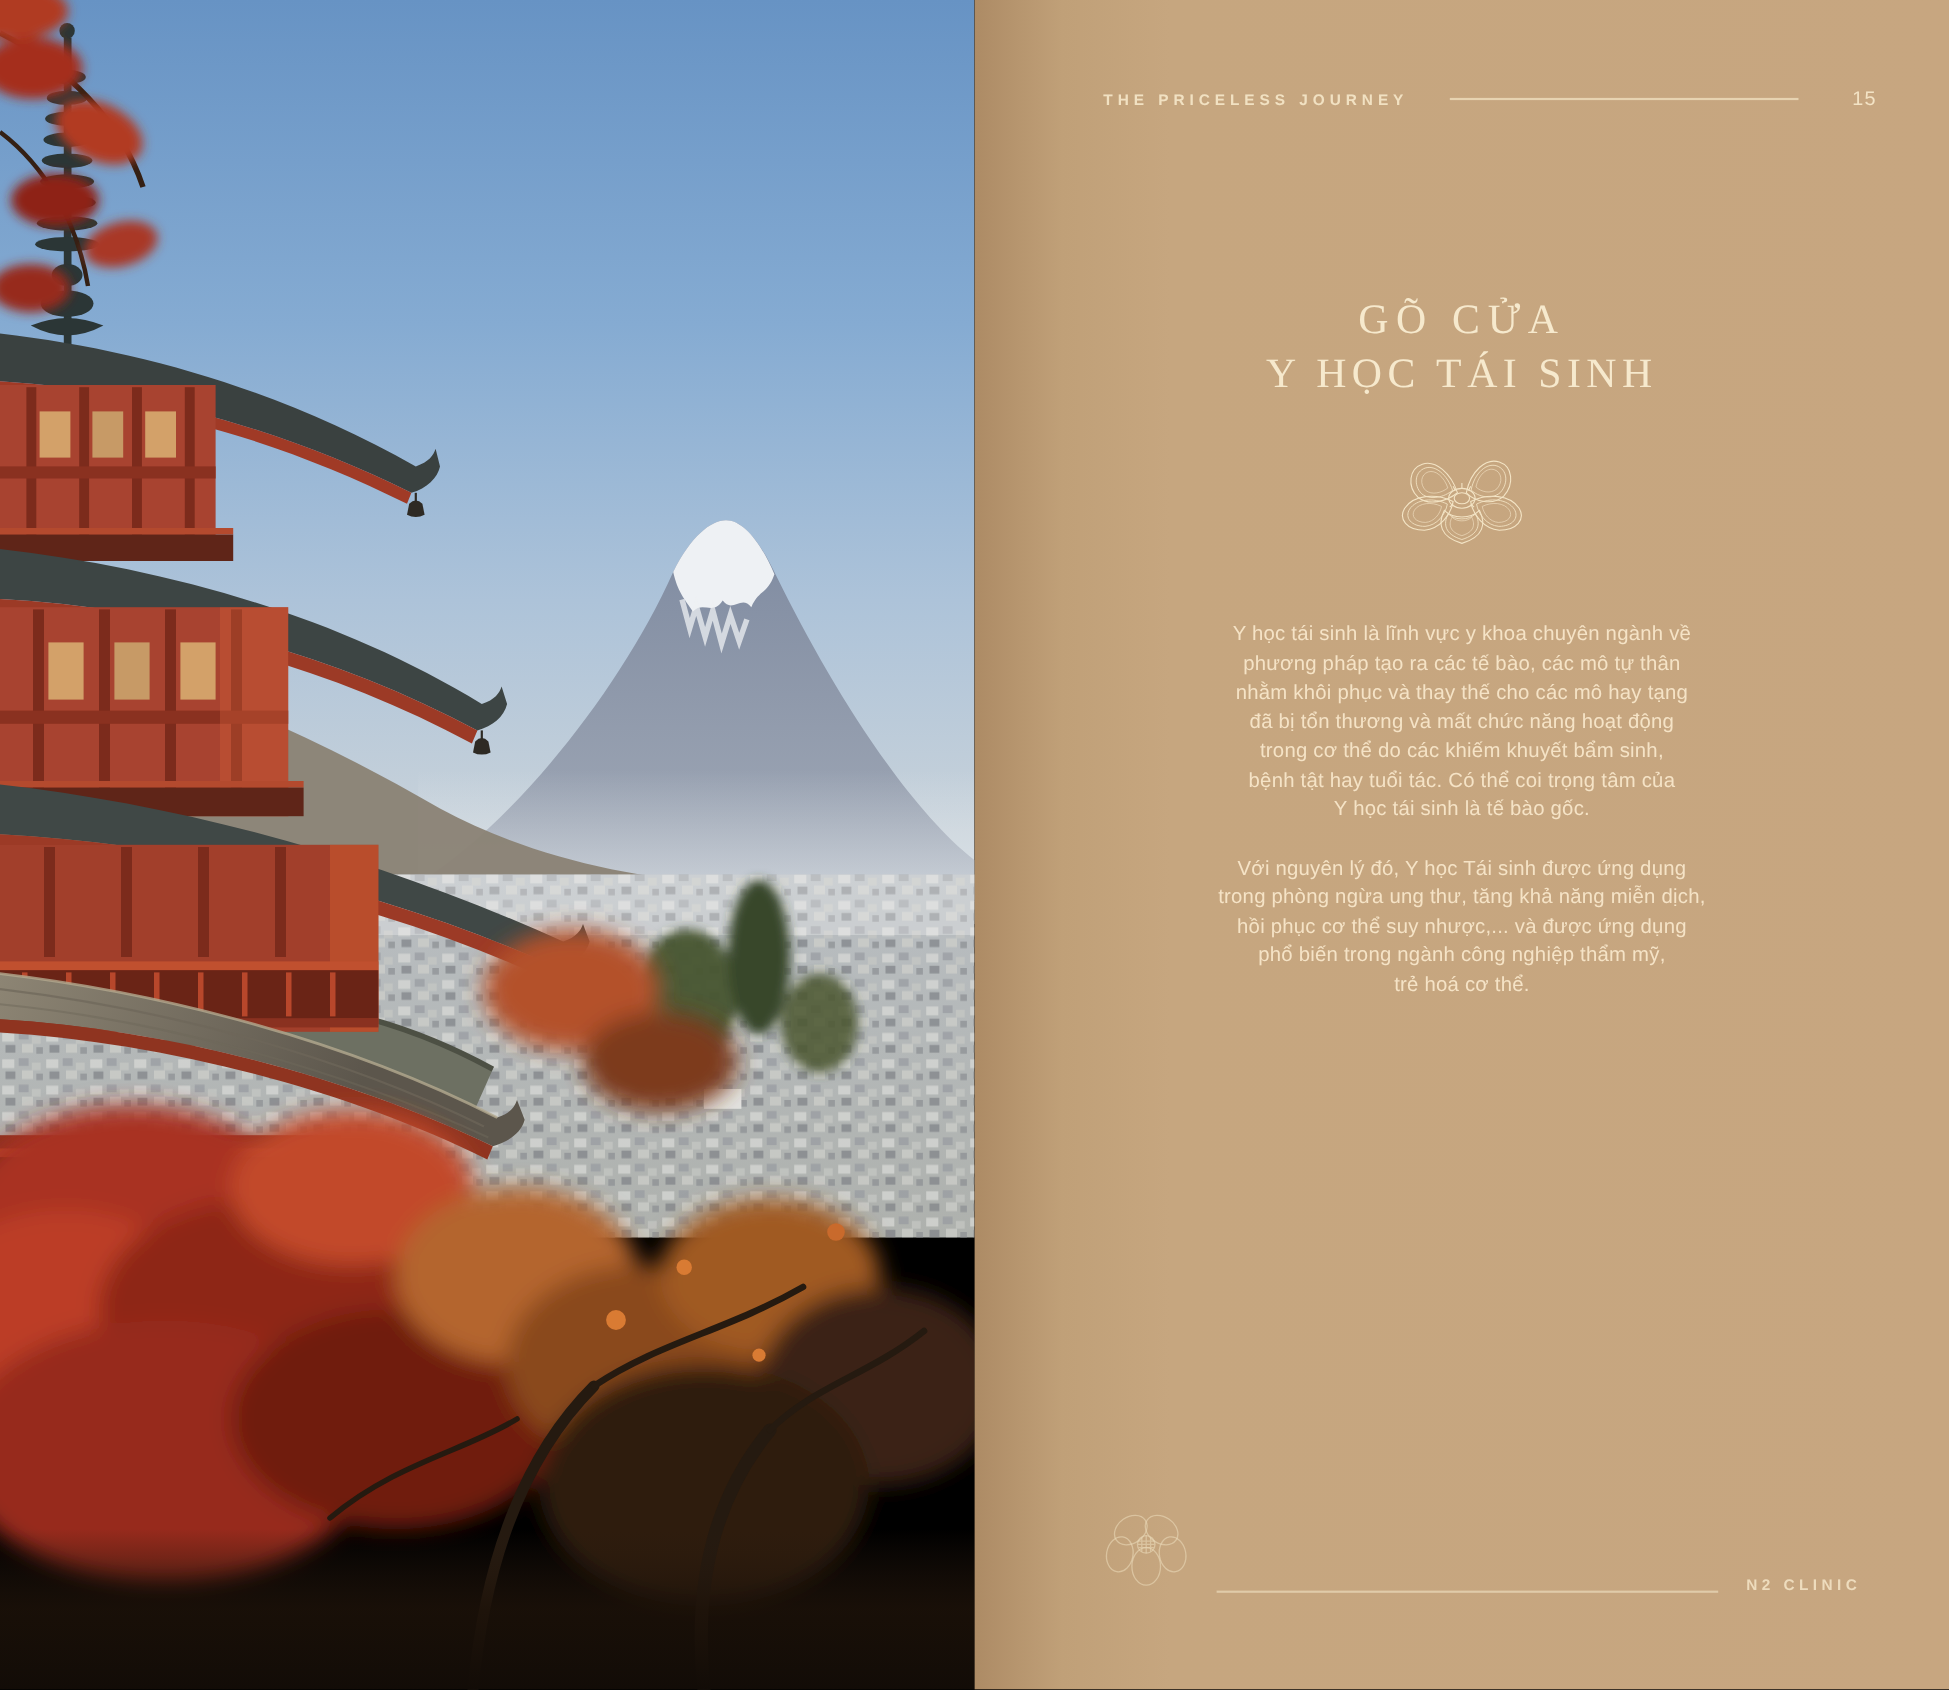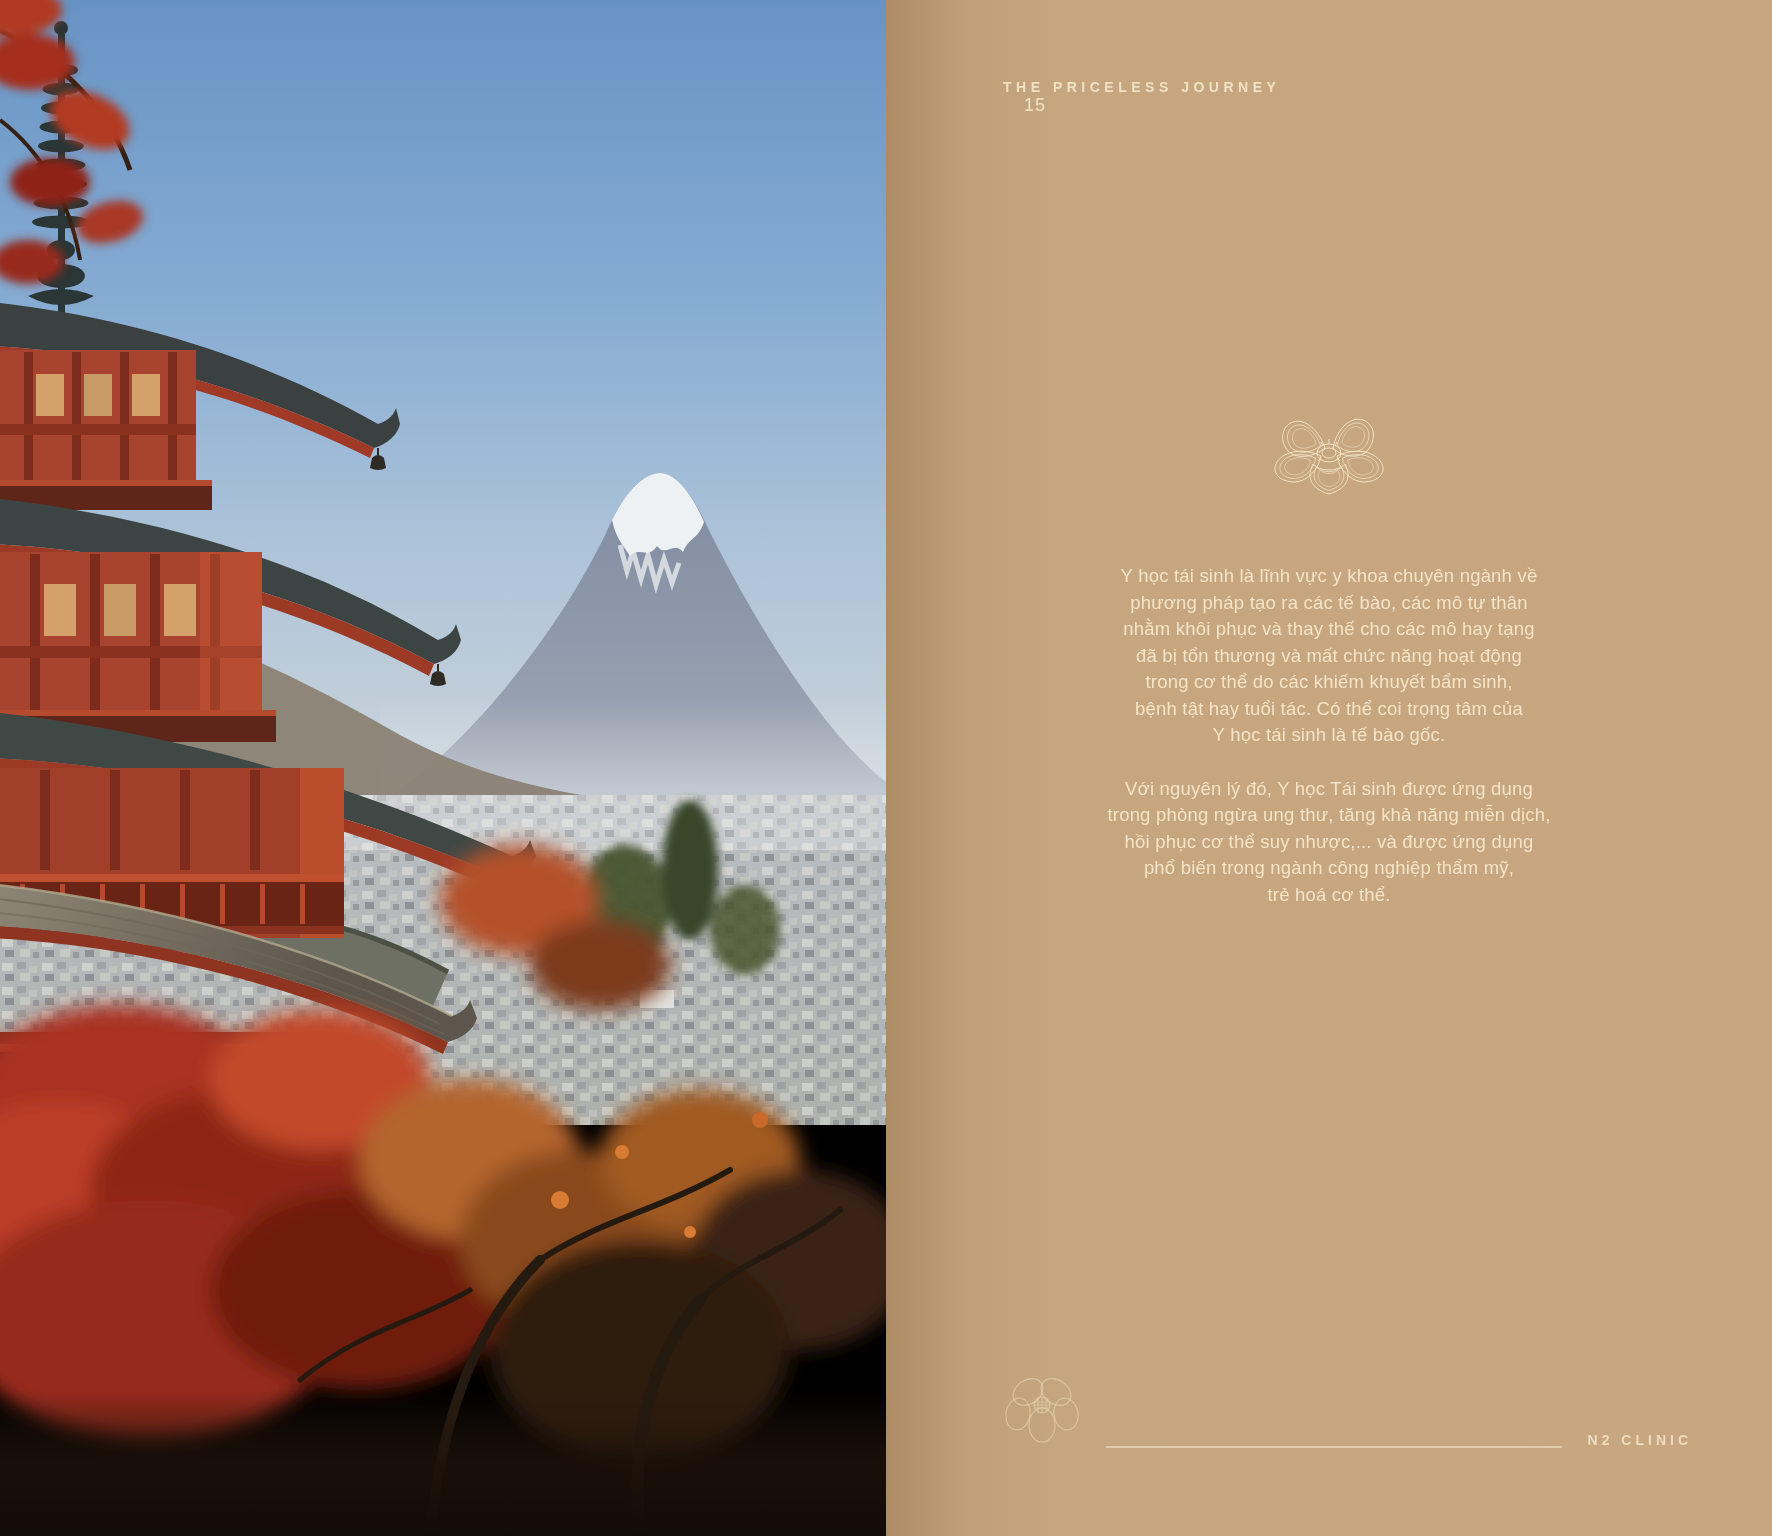--- a/index.html
+++ b/index.html
@@ -4,21 +4,21 @@
 <style>
   html,body{margin:0;padding:0;background:#000;}
   .page{position:relative;width:1772px;height:1536px;overflow:hidden;
         font-family:"Liberation Sans",sans-serif;}
   
   .photo{position:absolute;left:0;top:0;width:886px;height:1536px;}
   .photo svg{display:block;width:886px;height:1536px;}
   
   .panel{position:absolute;left:886px;top:0;width:886px;height:1536px;
          background:linear-gradient(90deg,#ad8b65 0%,#c0a078 9%,#c6a67f 20%,#c7a680 100%);}
-  .hdr{position:absolute;top:79px;left:117px;right:66px;display:flex;flex-direction:column;}
+  .hdr{position:absolute;top:79px;left:117px;right:66px;display:flex;align-items:center;}
   .journey{font-size:14px;font-weight:bold;letter-spacing:4.5px;color:#f1e1c2;white-space:nowrap;}
   .hdr-rule{flex:1;height:2px;background:#ecdbba;opacity:.85;margin:0 28px 0 38px;}
   .pgnum{font-size:18px;color:#f3e3c5;letter-spacing:1px;margin-left:21px;}
   .title{position:absolute;top:268px;left:0;width:100%;text-align:center;
          font-family:"Liberation Serif",serif;font-weight:400;color:#f6e9cd;}
   .title .t1{font-size:38px;letter-spacing:7px;line-height:46px;}
   .title .t2{font-size:38px;letter-spacing:5px;line-height:52px;}
   .ornament{position:absolute;top:408px;left:50%;transform:translateX(-50%);}
   .bodytxt{position:absolute;top:547px;left:50%;transform:translateX(-50%);
            width:560px;text-align:center;color:#f5e3c6;}
@@ -254,20 +254,24 @@
   </div>
 
   <div class="panel">
 
     <div class="hdr">
       <span class="journey">THE PRICELESS JOURNEY</span>
       <span class="hdr-rule"></span>
       <span class="pgnum">15</span>
     </div>
 
+    <div class="title">
+      <div class="t1">GÕ CỬA</div>
+      <div class="t2">Y HỌC TÁI SINH</div>
+    </div>
 
     <div class="ornament">
       <svg width="132" height="88" viewBox="0 0 132 88" fill="none" stroke="#f3e4c5" stroke-width="1">
         <defs>
           <path id="pt1" d="M62,40 C56,22 42,10 30,14 C18,18 16,34 26,44 C36,52 52,48 62,40 Z"></path>
           <path id="pt2" d="M70,40 C74,20 88,8 100,12 C112,16 114,32 104,43 C94,52 78,48 70,40 Z"></path>
           <path id="pt3" d="M58,48 C42,40 22,42 14,54 C8,64 16,74 32,74 C46,73 56,60 58,48 Z"></path>
           <path id="pt4" d="M74,48 C90,40 110,42 118,54 C124,64 116,74 100,74 C86,73 76,60 74,48 Z"></path>
           <path id="pt5" d="M50,56 C44,68 46,80 66,86 C86,80 88,68 82,56 C74,64 58,64 50,56 Z"></path>
         </defs>

